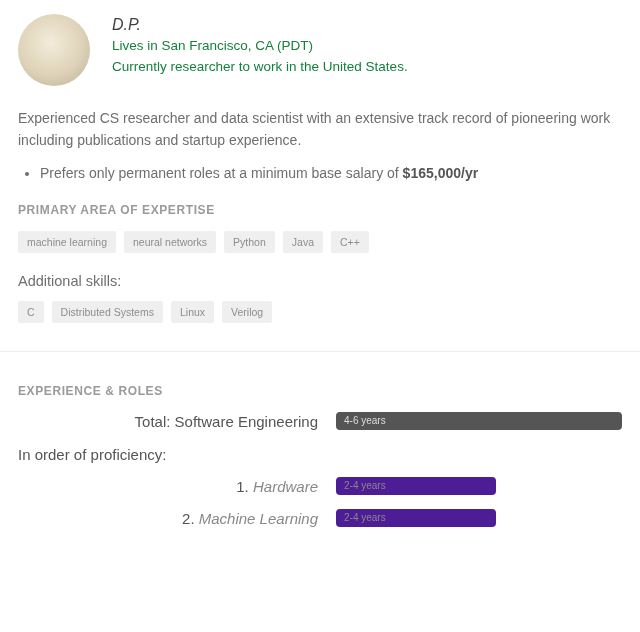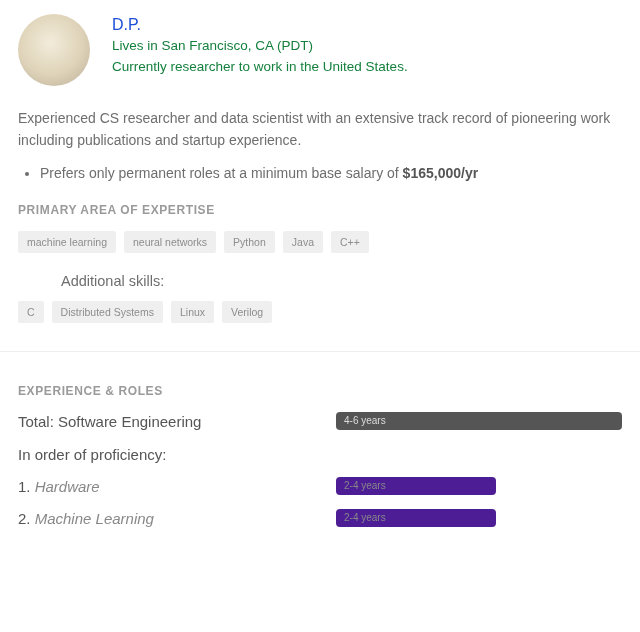--- a/index.html
+++ b/index.html
@@ -11,21 +11,21 @@
     background: #fff;
   }
   .wrap { padding: 14px 18px 20px 18px; }
   .header { display: flex; gap: 22px; margin-bottom: 22px; }
   .avatar {
     width: 72px; height: 72px; border-radius: 50%;
     background: radial-gradient(circle at 45% 40%, #f3ecdb 0%, #ded3b8 55%, #c9bea6 80%, #b9af9a 100%);
     flex: none;
   }
   .id-block { padding-top: 2px; }
-  .name { color: #1d4ed8; font-size: 16px; font-weight: 400; margin-bottom: 2px; }
+  .name { color: #404040; font-size: 16px; font-weight: 400; margin-bottom: 2px; font-style: italic; }
   .meta-line { color: #15803d; font-size: 13.5px; line-height: 1.55; }
   .summary { color: #6e6e6e; font-size: 14px; line-height: 1.55; margin-bottom: 12px; }
   ul.prefs { list-style: disc; padding-left: 22px; margin-bottom: 18px; }
   ul.prefs li { color: #6e6e6e; font-size: 14px; line-height: 1.55; }
   ul.prefs li .strong { font-weight: 700; color: #555; }
   .status-row { display: flex; gap: 14px; margin-bottom: 30px; }
   .status-icon {
     flex: none; width: 16px; height: 16px; margin-top: 2px;
     border: 1.5px solid #c2c2c2; border-radius: 50%; position: relative;
   }
@@ -41,28 +41,28 @@
   .status-text .value { color: #888; font-size: 14px; }
   .section-title {
     color: #9a9a9a; font-size: 12px; letter-spacing: 0.6px;
     font-weight: 600; margin-bottom: 14px; text-transform: uppercase;
   }
   .tag-row { display: flex; flex-wrap: wrap; gap: 8px; margin-bottom: 20px; }
   .tag {
     background: #efefef; color: #8d8d8d; font-size: 10.5px;
     padding: 5px 9px; border-radius: 2px; white-space: nowrap;
   }
-  .sub-title { color: #6e6e6e; font-size: 14.5px; margin-bottom: 12px; margin-left: 43px; }
+  .sub-title { color: #6e6e6e; font-size: 14.5px; margin-bottom: 12px; }
   .divider {
     border: none; border-top: 1px solid #eee; margin: 28px -18px 32px -18px;
   }
   .exp-row {
     display: flex; align-items: center; gap: 18px; margin-bottom: 14px;
   }
-  .exp-label { flex: 0 0 300px; color: #555; font-size: 15px; }
+  .exp-label { flex: 0 0 300px; color: #555; font-size: 15px; text-align: right; }
   .exp-label.total { font-weight: 400; }
   .exp-label .num { color: #555; }
   .exp-label .grey { color: #888; font-style: italic; }
   .bar-wrap { flex: 1; position: relative; height: 18px; }
   .bar {
     height: 18px; border-radius: 4px; font-size: 10px; line-height: 18px;
     padding-left: 8px; color: #eee;
   }
   .bar.dark { background: #555; color: #ddd; }
   .bar.light { background: #4c1d95; color: #888; }

